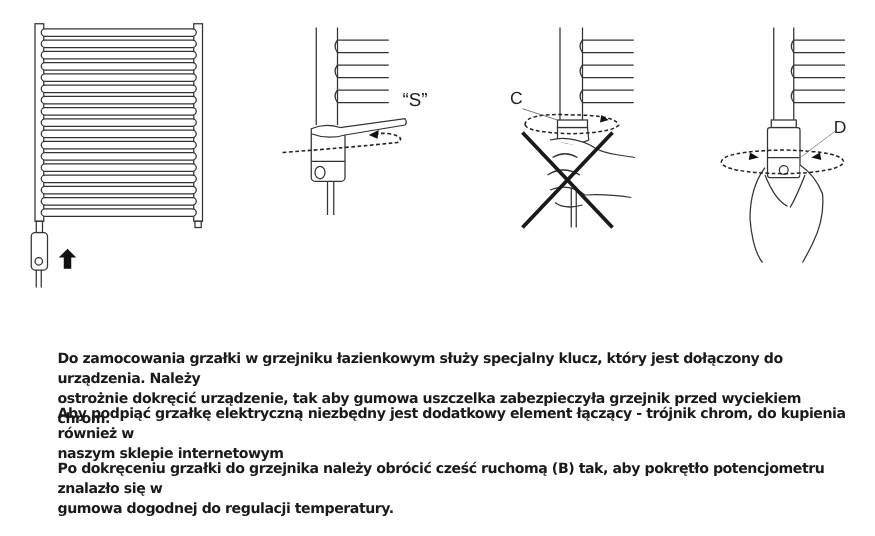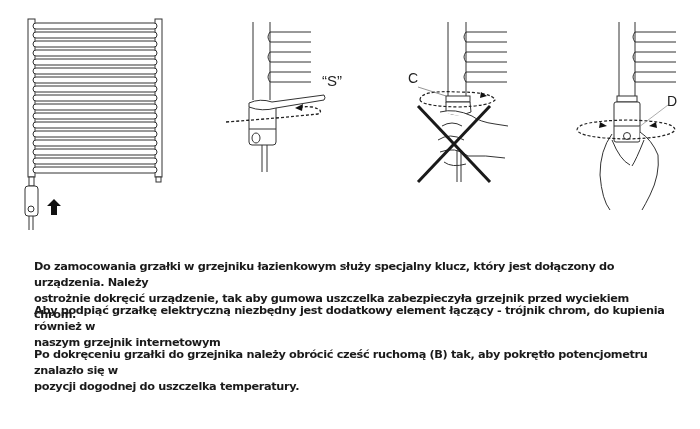--- a/index.html
+++ b/index.html
@@ -1,20 +1,20 @@
 <!DOCTYPE html>
 <html><head>
 <meta charset="utf-8">
 <style>
   html, body { margin: 0; padding: 0; background: #ffffff; }
   body { width: 700px; height: 429px; position: relative; overflow: hidden; font-family: "Liberation Sans", sans-serif; }
   .illus { position: absolute; top: 0; left: 0; width: 700px; height: 240px; }
   .illus svg { position: absolute; overflow: visible; }
   .label { position: absolute; font-family: "Liberation Sans", sans-serif; color: #222; }
-  .text-block { position: absolute; left: 34px; width: 640px; }
+  .text-block { position: absolute; left: 46px; width: 640px; margin-top: 20px; }
   .para { margin: 0; font-family: "DejaVu Sans", sans-serif; font-weight: bold; font-size: 11.3px; line-height: 16px; color: #1a1a1a; letter-spacing: -0.35px; }
 </style>
 </head>
 <body>
 
 <div class="illus">
 
   <svg width="180" height="230" style="left:0;top:0" viewBox="0 0 180 230">
     <g stroke="#333" stroke-width="1" fill="#fff">
       <rect x="28" y="19" width="7" height="158"></rect>
@@ -125,21 +125,21 @@
 
 <div class="text-block" style="top:259px;">
   <p class="para">
     <span>Do zamocowania grzałki w grzejniku łazienkowym służy specjalny klucz, który jest dołączony do urządzenia. Należy</span><br>
     <span>ostrożnie dokręcić urządzenie, tak aby gumowa uszczelka zabezpieczyła grzejnik przed wyciekiem chrom.</span>
   </p>
 </div>
 <div class="text-block" style="top:303px;">
   <p class="para">
     <span>Aby podpiąć grzałkę elektryczną niezbędny jest dodatkowy element łączący - trójnik chrom, do kupienia również w</span><br>
-    <span>naszym grzejnik internetowym</span>
+    <span>naszym sklepie internetowym</span>
   </p>
 </div>
 <div class="text-block" style="top:347px;">
   <p class="para">
     <span>Po dokręceniu grzałki do grzejnika należy obrócić cześć ruchomą (B) tak, aby pokrętło potencjometru znalazło się w</span><br>
-    <span>pozycji dogodnej do uszczelka temperatury.</span>
+    <span>gumowa dogodnej do regulacji temperatury.</span>
   </p>
 </div>
 
 </body></html>

